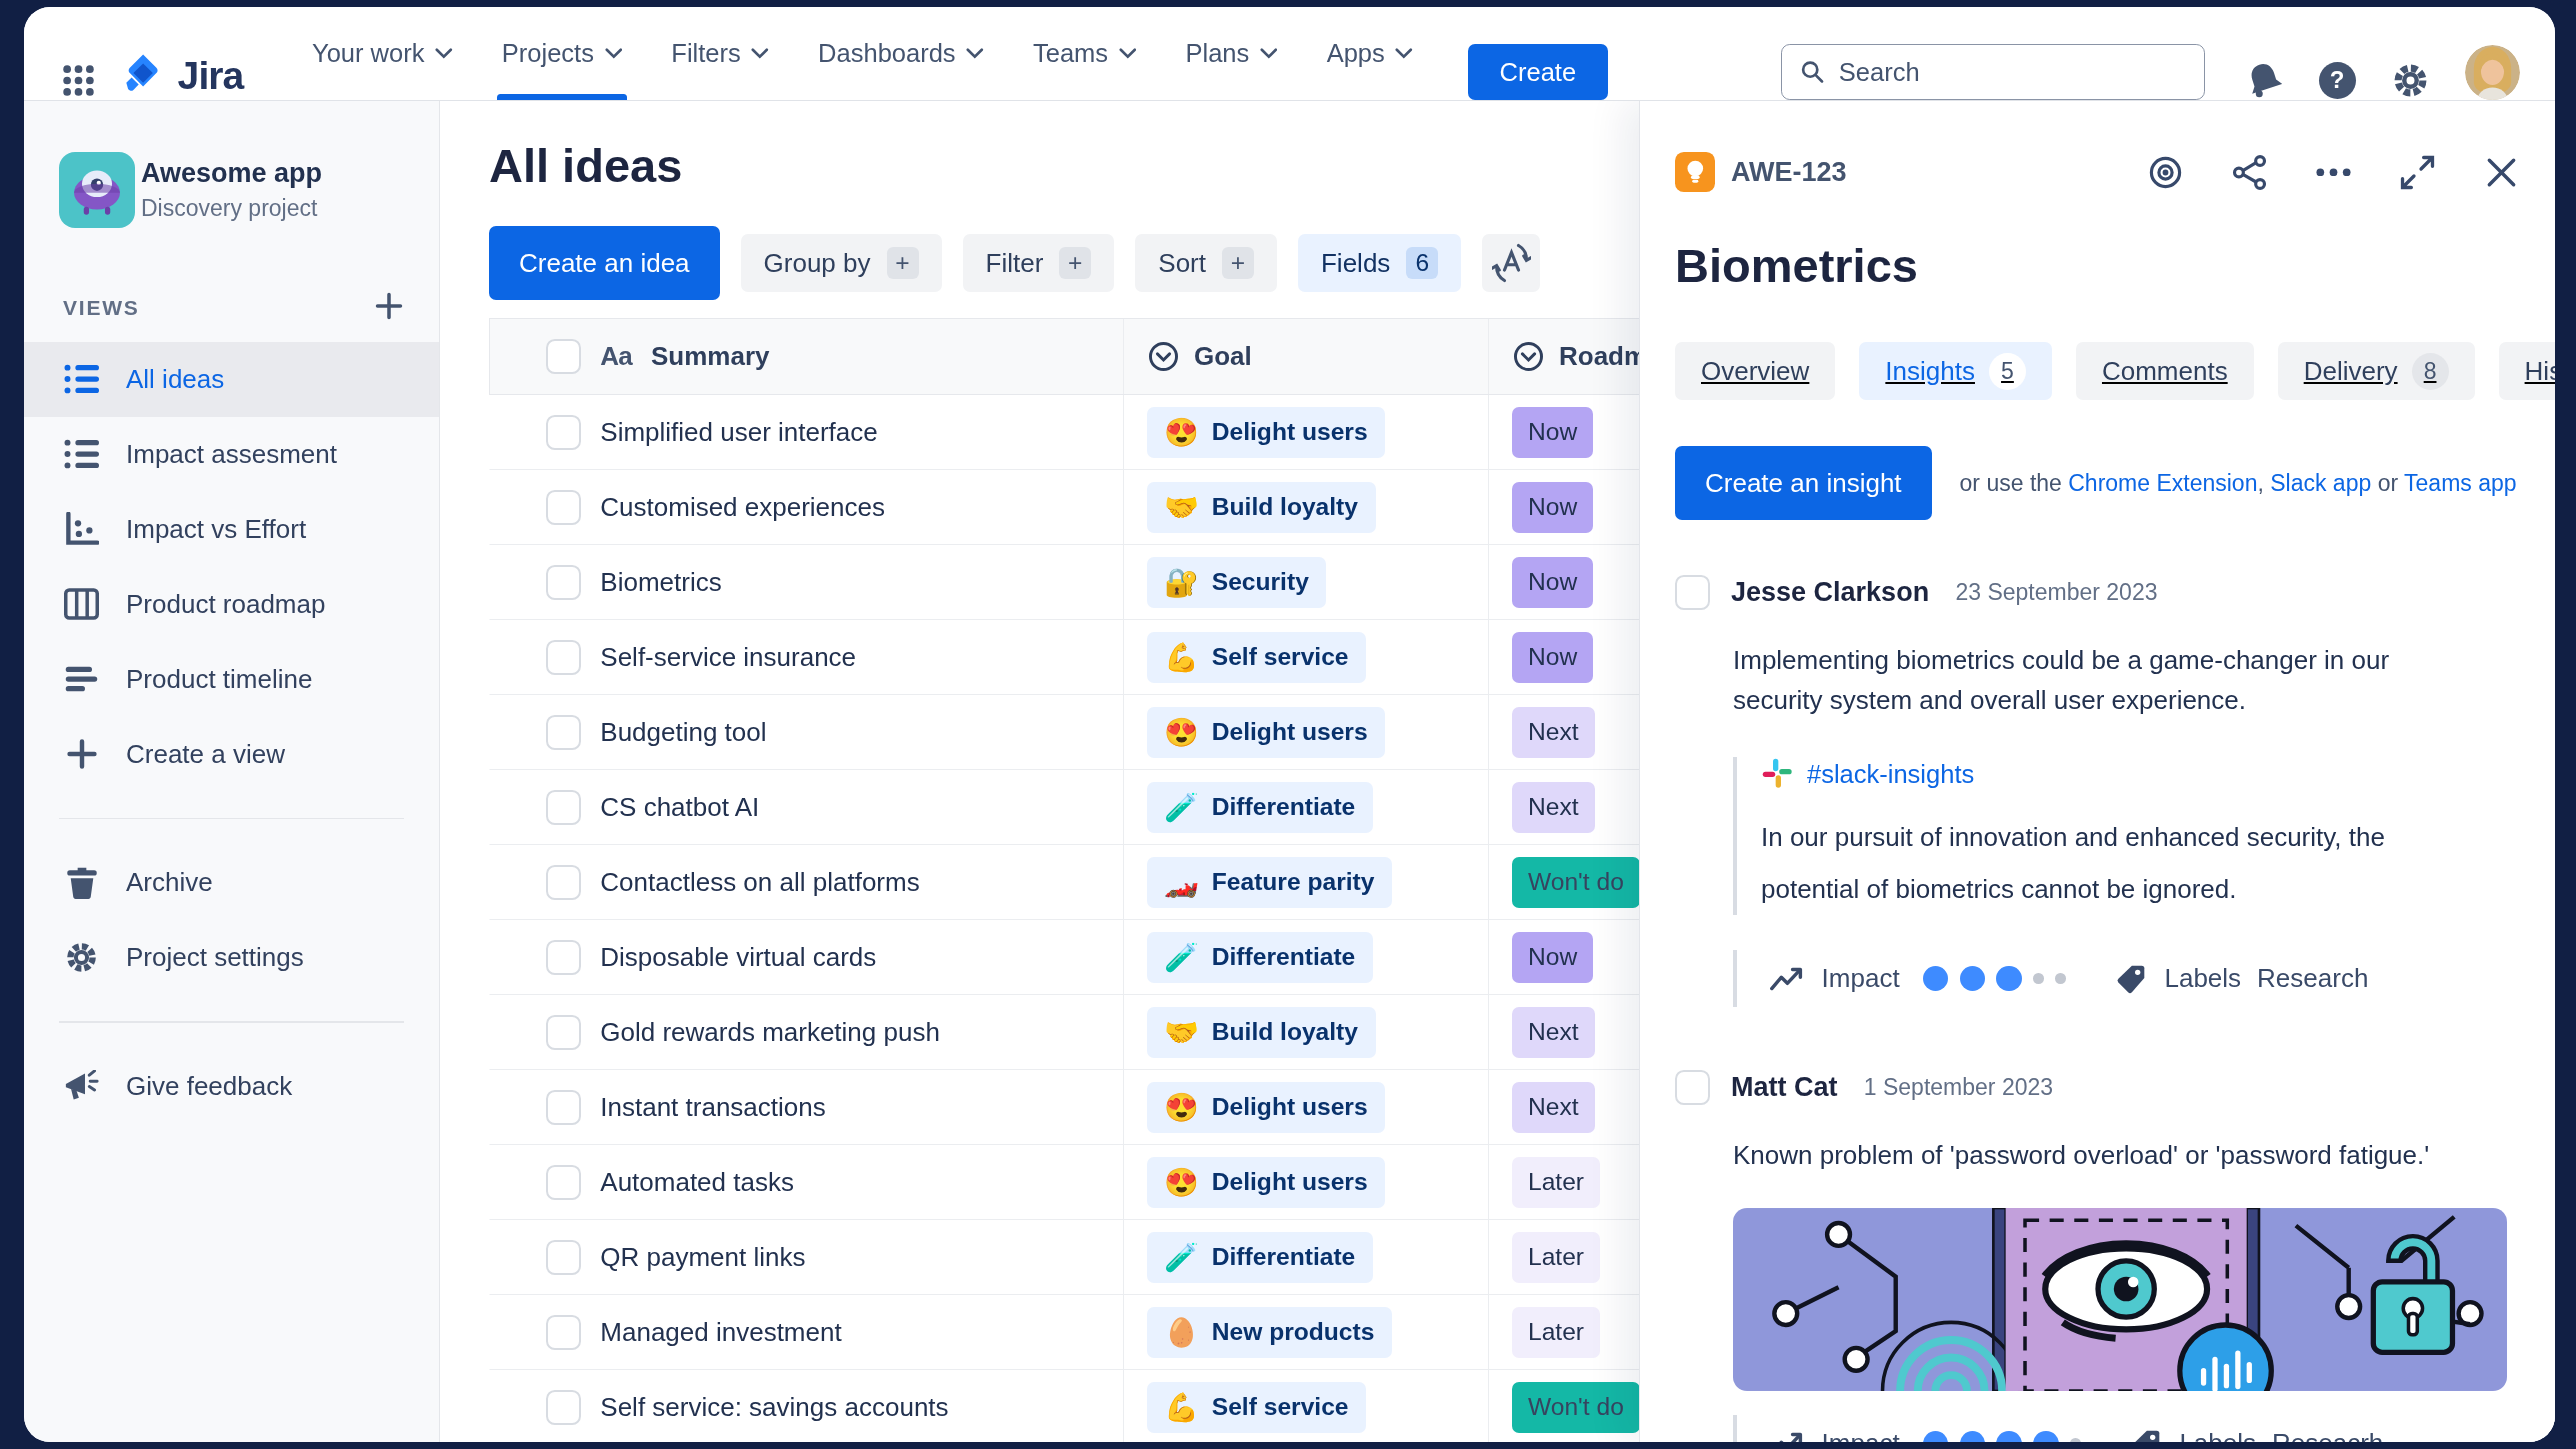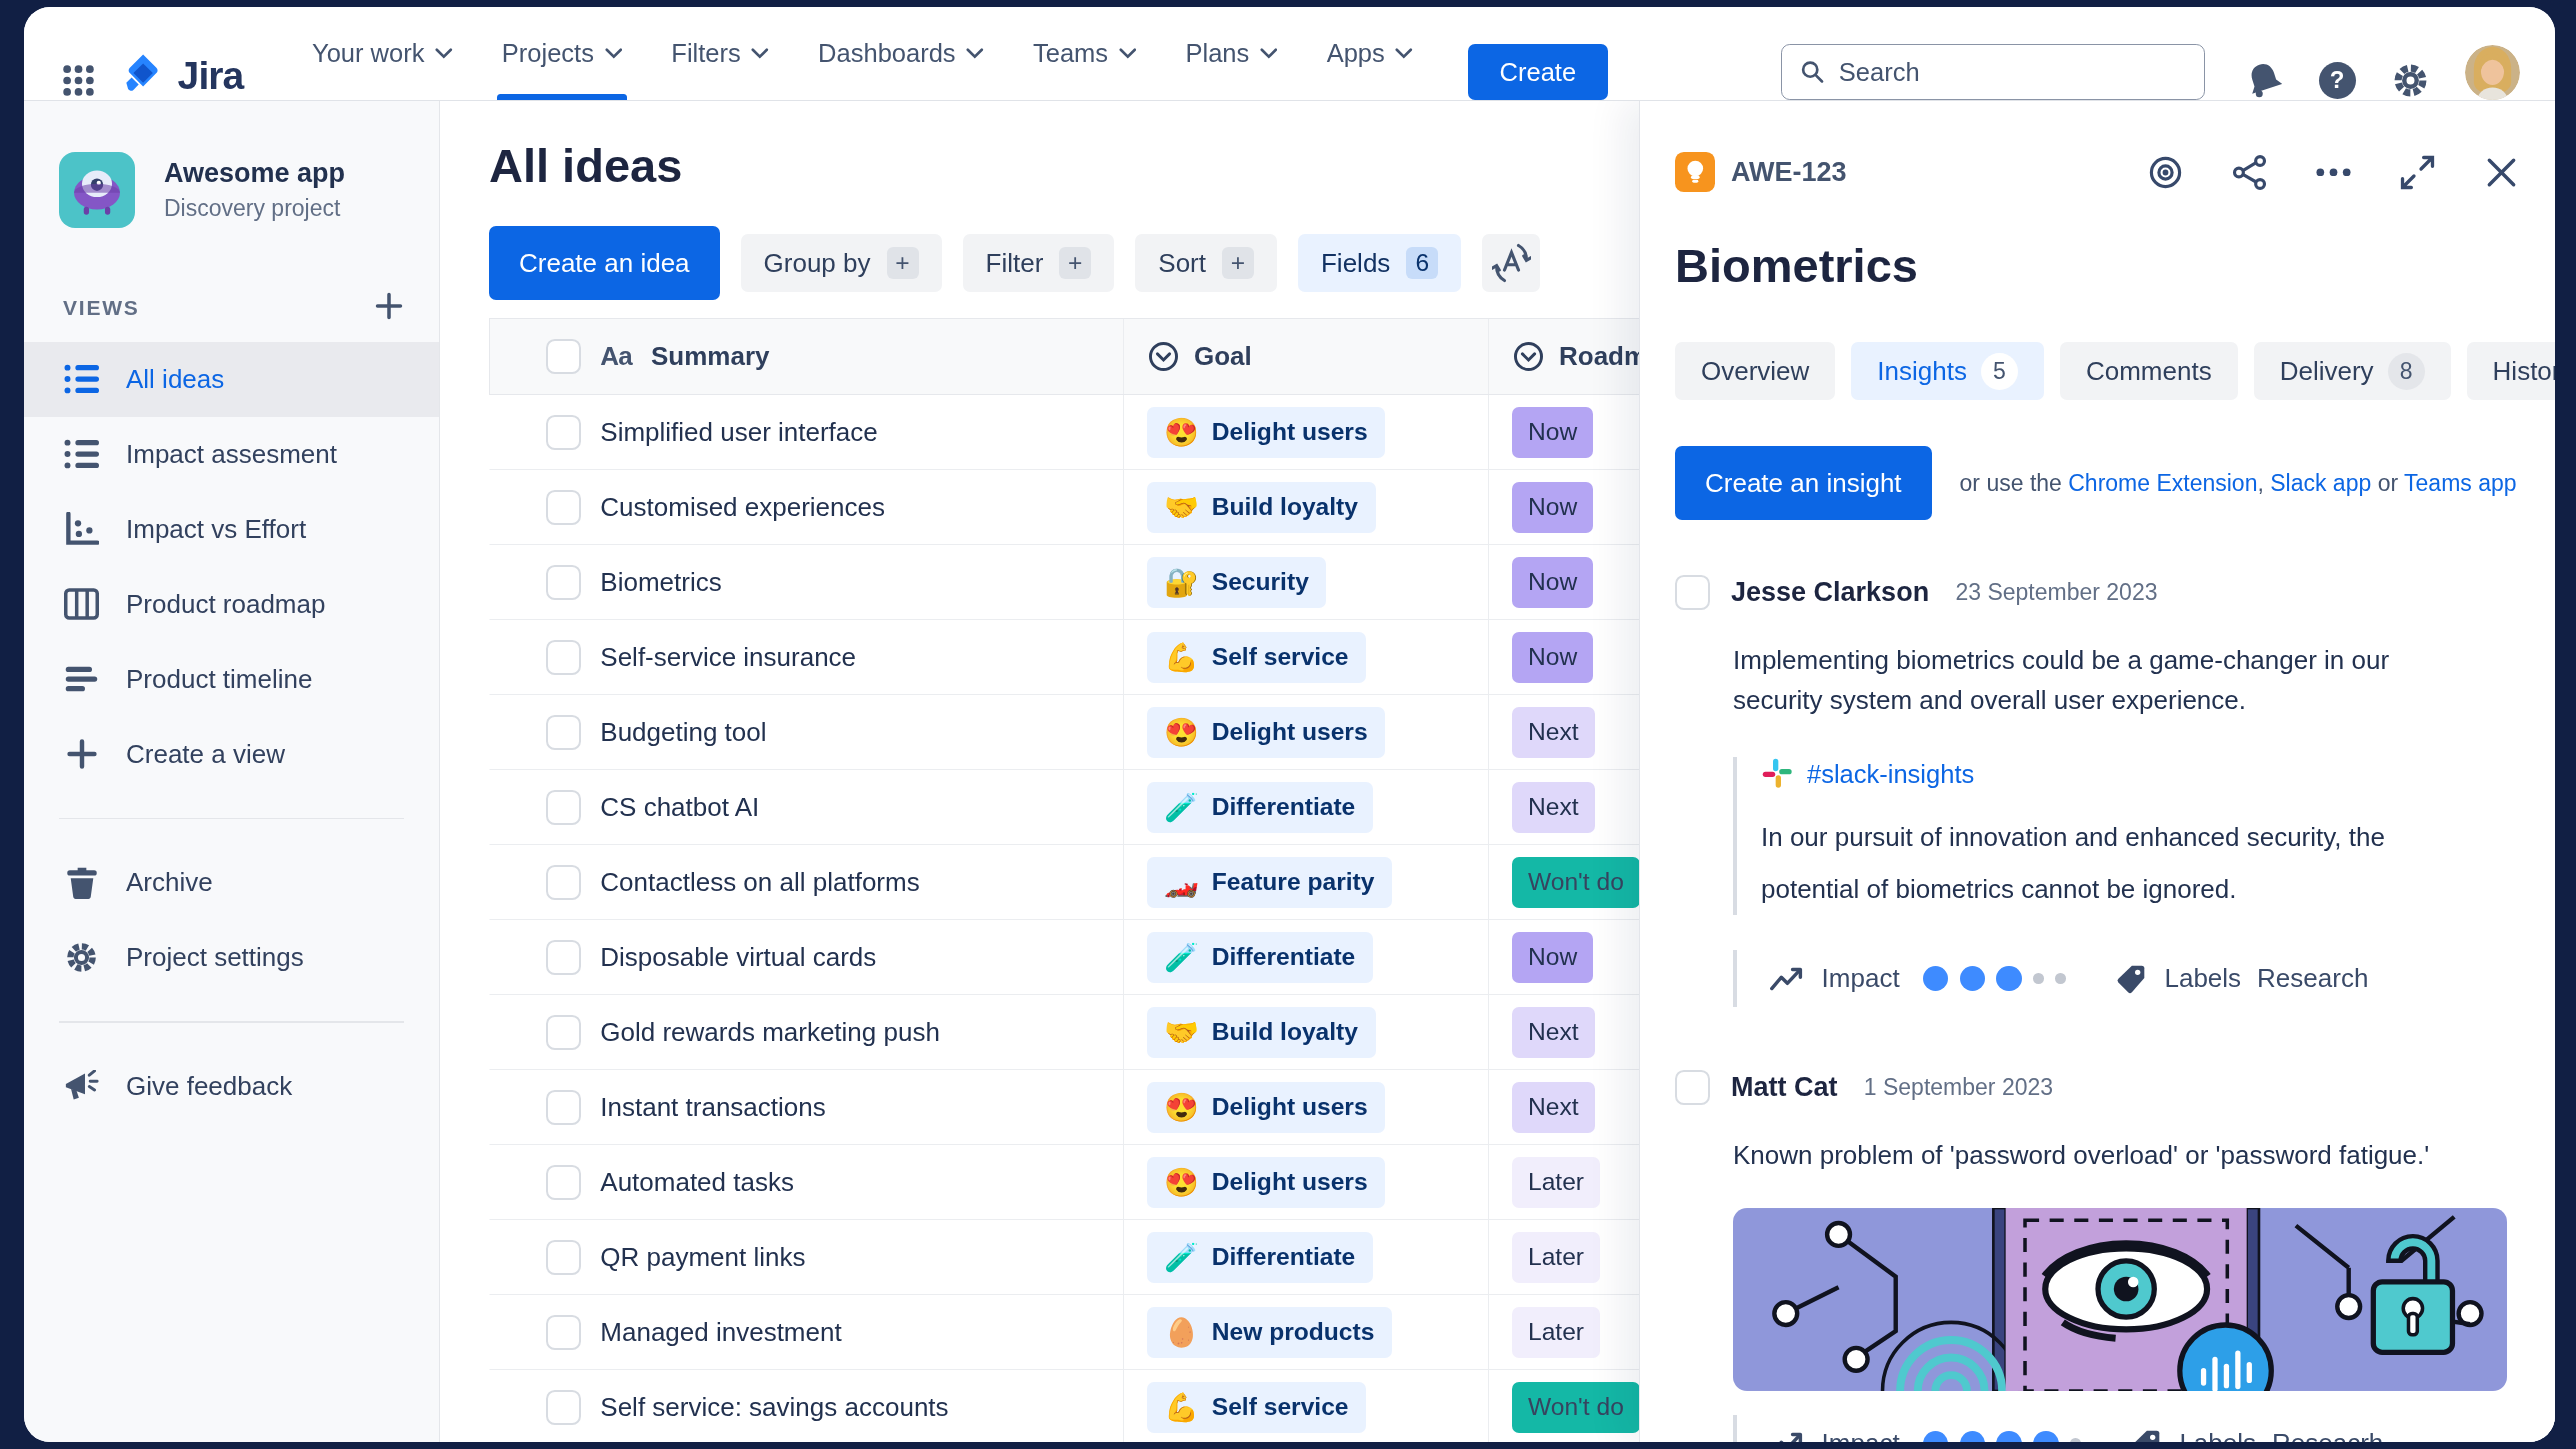--- a/index.html
+++ b/index.html
@@ -20,21 +20,21 @@
   .topbar-spacer { flex:1; }
   .searchbox { width:424px; height:56px; border:1.8px solid #8A94A6; border-radius:8.8px; display:flex; align-items:center; gap:14px; padding:0 17.6px; margin-right:39px; background:#fff; }
   .searchbox input { border:none; outline:none; font-size:25.5px; color:#44546F; width:100%; font-family:"Liberation Sans", sans-serif; background:transparent; }
   .searchbox input::placeholder { color:#44546F; opacity:1; }
   .top-icon { width:40px; height:40px; display:flex; align-items:center; justify-content:center; margin-left:33px; cursor:pointer; color:#3C4E6F; }
   .help-circle { width:37px; height:37px; border-radius:50%; background:#44546F; color:#fff; font-size:24px; font-weight:bold; display:flex; align-items:center; justify-content:center; }
   .avatar { width:55px; height:55px; border-radius:50%; margin-left:35px; overflow:hidden; cursor:pointer; }
 
   
   .sidebar { position:absolute; left:0; top:94px; bottom:0; width:416px; background:#F8F9FB; border-right:1.8px solid #E4E6EA; padding-top:51px; z-index:10; }
-  .project { display:flex; align-items:center; gap:29px; padding:0 35px; }
+  .project { display:flex; align-items:center; gap:6px; padding:0 35px; }
   .project-icon { width:76px; height:76px; border-radius:16px; overflow:hidden; flex:none; }
   .project-name { font-size:27px; font-weight:bold; color:#22314F; }
   .project-type { font-size:23px; color:#626F86; margin-top:5.3px; }
   .views-head { display:flex; align-items:center; justify-content:space-between; margin:63px 35px 17.6px 39px; }
   .views-label { font-size:21px; font-weight:bold; letter-spacing:1.8px; color:#626F86; }
   .side-item { height:75px; display:flex; align-items:center; gap:26px; padding:0 39px; font-size:26px; color:#32415E; cursor:pointer; }
   .side-item .sicon { width:37px; height:37px; flex:none; display:flex; align-items:center; justify-content:center; color:#44546F; }
   .side-item.active { background:#E9EAEE; color:#0C66E4; }
   .side-item.active .sicon { color:#0C66E4; }
   .side-div { height:1.8px; background:#E4E6EA; margin:26px 35px; }
@@ -72,21 +72,21 @@
   .colhead-icon { color:#2F3F5C; }
 
   
   .panel { position:absolute; left:1615px; top:94px; right:0; bottom:0; background:#fff; border-left:1.8px solid #E3E5EA; box-shadow:-17.6px 0 35px rgba(9,30,66,0.07); z-index:30; padding:51px 35px 0 35px; overflow:hidden; }
   .panel-head { display:flex; align-items:center; }
   .key-icon { width:40px; height:40px; border-radius:8.8px; background:#F7941E; display:flex; align-items:center; justify-content:center; margin-right:16px; }
   .key-label { font-size:27px; font-weight:600; color:#44546F; }
   .panel-actions { margin-left:auto; display:flex; align-items:center; gap:47px; color:#37496B; }
   .pa-icon { width:37px; height:37px; display:flex; align-items:center; justify-content:center; cursor:pointer; }
   .panel-title { font-size:47px; font-weight:bold; color:#1D2540; margin-top:46px; }
-  .ptabs { display:flex; gap:16px; margin-top:49px; }
+  .ptabs { display:flex; gap:24px; margin-top:49px;text-decoration:underline; }
   .ptab { height:58px; border-radius:7px; background:#F2F3F5; color:#2F3F5C; font-size:26px; display:flex; align-items:center; gap:14px; padding:0 26px; cursor:pointer; white-space:nowrap; }
   .ptab.active { background:#E9F2FF; color:#0C66E4; }
   .tab-badge { min-width:37px; height:37px; border-radius:18.5px; display:flex; align-items:center; justify-content:center; font-size:23px; color:#44546F; padding:0 7px; }
   .tab-badge.white { background:#fff; }
   .tab-badge.gray { background:#E4E6EA; }
   .create-row { display:flex; align-items:center; gap:28px; margin-top:46px; }
   .or-text { font-size:23px; color:#44546F; }
   .or-text a { color:#0C66E4; text-decoration:none; cursor:pointer; }
   .insight-head { display:flex; align-items:center; gap:21px; margin-top:55px; }
   .insight-author { font-size:27px; font-weight:bold; color:#1D2540; }

